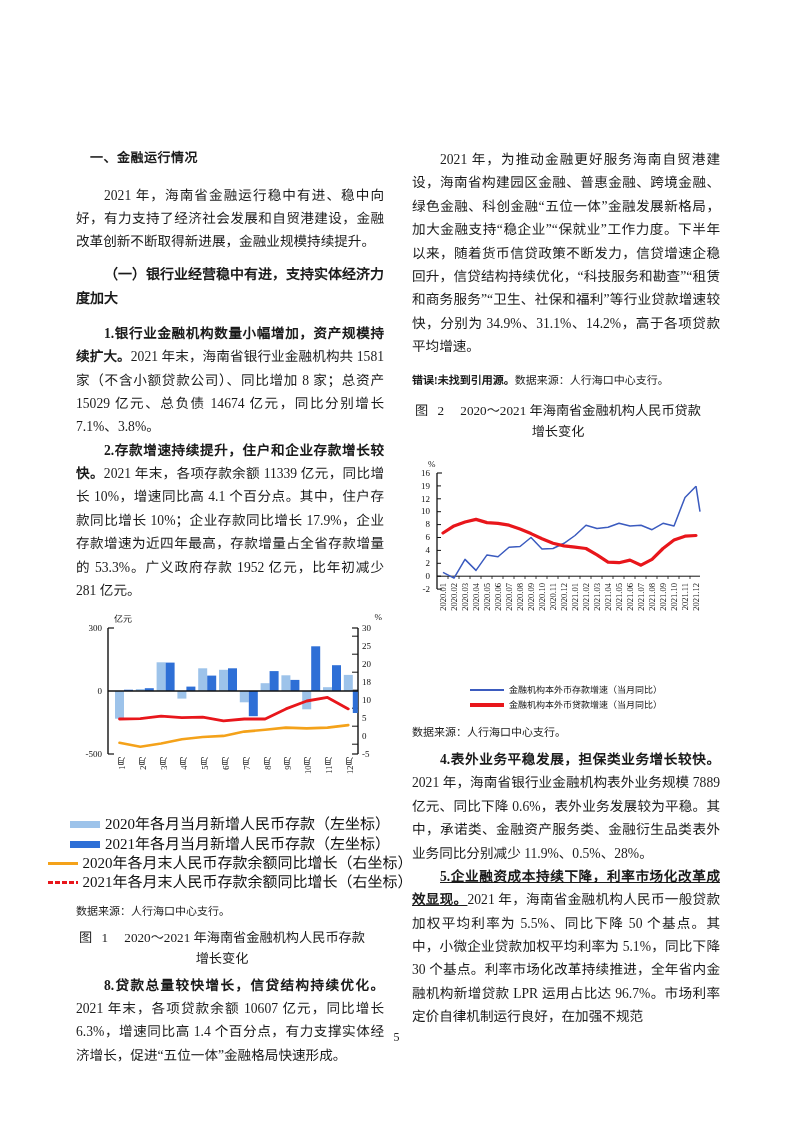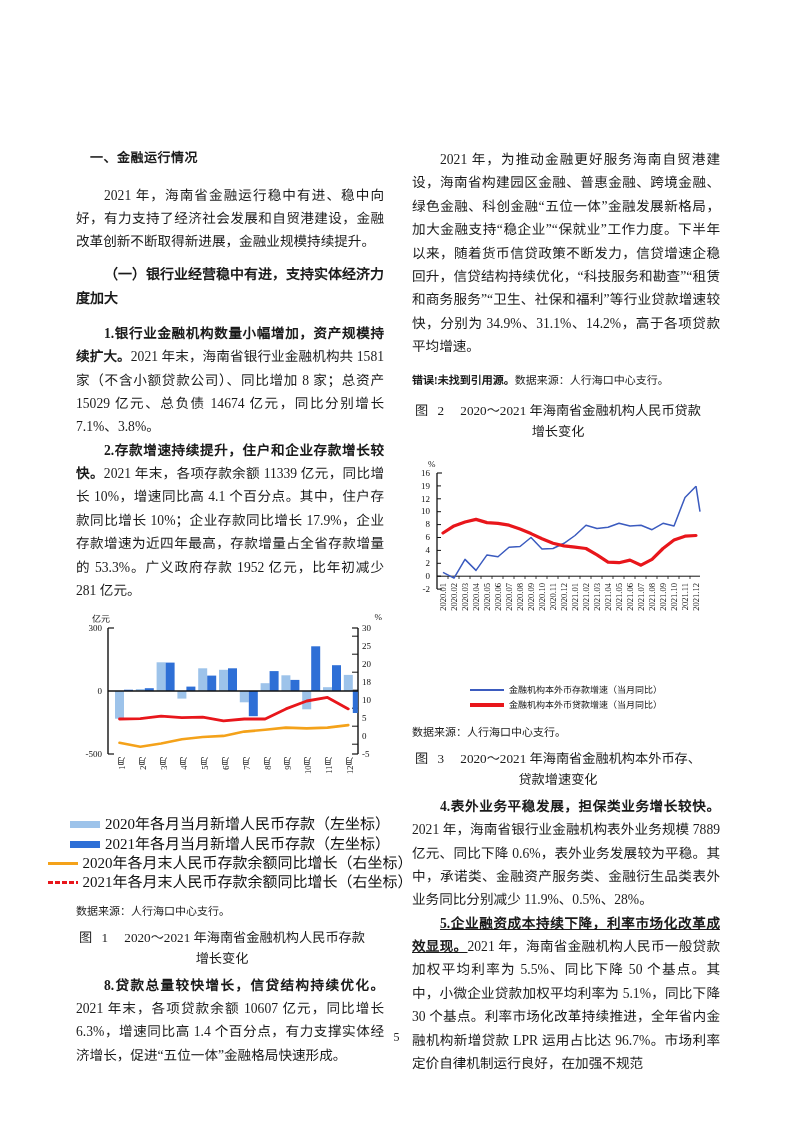--- a/index.html
+++ b/index.html
@@ -160,21 +160,21 @@
       <div class="h2">（一）银行业经营稳中有进，支持实体经济力度加大</div>
       <div style="height:9px"></div>
 
       <p class="body"><span class="lead">1.银行业金融机构数量小幅增加，资产规模持续扩大。</span><span>2021 年末，海南省银行业金融机构共 1581 家（不含小额贷款公司）、同比增加 8 家；总资产 15029 亿元、总负债 14674 亿元，同比分别增长 7.1%、3.8%。</span></p>
 
       <p class="body"><span class="lead">2.存款增速持续提升，住户和企业存款增长较快。</span><span>2021 年末，各项存款余额 11339 亿元，同比增长 10%，增速同比高 4.1 个百分点。其中，住户存款同比增长 10%；企业存款同比增长 17.9%，企业存款增速为近四年最高，存款增量占全省存款增量的 53.3%。广义政府存款 1952 亿元，比年初减少 281 亿元。</span></p>
 
       <div class="spacer10"></div>
 
       <div class="chart" style="height:178px;">
-        <div class="axis-unit" style="left:16px;top:0px;">亿元</div>
+        <div class="axis-unit" style="left:38px;top:0px;">亿元</div>
         <div class="axis-unit" style="right:2px;top:0px;">%</div>
 
         <div class="ytick" style="left:0;width:26px;top:16px;">300</div>
         <div class="ytick" style="left:0;width:26px;top:79px;">0</div>
         <div class="ytick" style="left:0;width:26px;top:142px;">-500</div>
 
         <div class="ytick right" style="right:0;width:22px;top:16px;">30</div>
         <div class="ytick right" style="right:0;width:22px;top:34px;">25</div>
         <div class="ytick right" style="right:0;width:22px;top:52px;">20</div>
         <div class="ytick right" style="right:0;width:22px;top:70px;">18</div>
@@ -391,24 +391,20 @@
           <span>金融机构本外币存款增速（当月同比）</span>
         </div>
         <div class="legend-row">
           <span class="swatch line" style="background:#e8161b;height:4px;"></span>
           <span>金融机构本外币贷款增速（当月同比）</span>
         </div>
       </div>
 
       <div class="src" style="margin-top:14px;">数据来源：人行海口中心支行。</div>
 
-      <div class="figcap">
-        <span class="lbl">图 3</span>
-        &nbsp;&nbsp;&nbsp;<span>2020～2021 年海南省金融机构本外币存、贷款增速变化</span>
-      </div>
 
       <p class="body"><span class="lead">4.表外业务平稳发展，担保类业务增长较快。</span><span>2021 年，海南省银行业金融机构表外业务规模 7889 亿元、同比下降 0.6%，表外业务发展较为平稳。其中，承诺类、金融资产服务类、金融衍生品类表外业务同比分别减少 11.9%、0.5%、28%。</span></p>
 
       <p class="body"><span class="lead uline">5.企业融资成本持续下降，利率市场化改革成效显现。</span><span>2021 年，海南省金融机构人民币一般贷款加权平均利率为 5.5%、同比下降 50 个基点。其中，小微企业贷款加权平均利率为 5.1%，同比下降 30 个基点。利率市场化改革持续推进，全年省内金融机构新增贷款 LPR 运用占比达 96.7%。市场利率定价自律机制运行良好，在加强不规范</span></p>
 
     </div>
   </div>
 
   <div class="pageno">5</div>
 </div>

